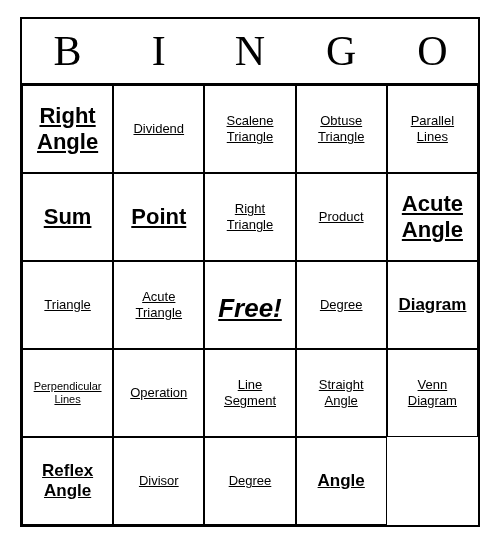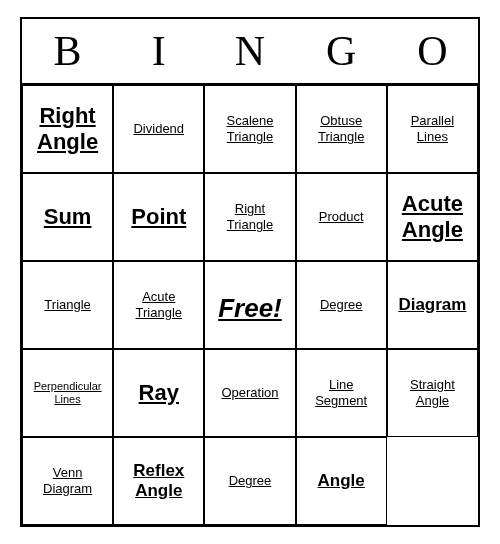--- a/index.html
+++ b/index.html
@@ -133,37 +133,37 @@
       <div class="bingo-cell">
         <span class="cell-small">Degree</span>
       </div>
       <div class="bingo-cell">
         <span class="cell-medium">Diagram</span>
       </div>
       <div class="bingo-cell">
         <span class="cell-xsmall">Perpendicular<br>Lines</span>
       </div>
       <div class="bingo-cell">
-        <span class="cell-large">Ray</span>
-      </div>
-      <div class="bingo-cell">
         <span class="cell-small">Operation</span>
       </div>
       <div class="bingo-cell">
         <span class="cell-small">Line<br>Segment</span>
       </div>
       <div class="bingo-cell">
         <span class="cell-small">Straight<br>Angle</span>
       </div>
       <div class="bingo-cell">
         <span class="cell-small">Venn<br>Diagram</span>
       </div>
       <div class="bingo-cell">
         <span class="cell-medium">Reflex<br>Angle</span>
       </div>
       <div class="bingo-cell">
+        <span class="cell-small">Divisor</span>
+      </div>
+      <div class="bingo-cell">
         <span class="cell-small">Degree</span>
       </div>
       <div class="bingo-cell">
         <span class="cell-medium">Angle</span>
       </div>
     </div>
 </div>
 
 </body></html>

